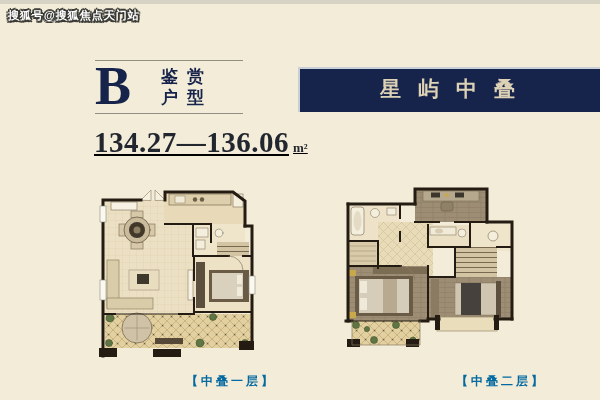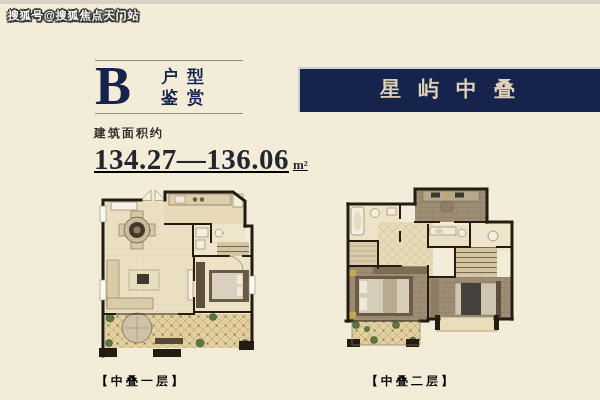--- a/index.html
+++ b/index.html
@@ -24,47 +24,46 @@
   .area-section{position:absolute;left:94px;top:125px;}
   .area-label{font-size:12px;font-weight:bold;color:#33302b;letter-spacing:2px;}
   .area-line{display:flex;align-items:baseline;margin-top:1px;text-decoration:underline;}
   .area-value{font-family:"Liberation Serif",serif;font-weight:bold;font-size:29px;
     color:var(--ink,#22262e);letter-spacing:.5px;}
   .area-unit{font-family:"Liberation Serif",serif;font-weight:bold;font-size:13px;
     color:var(--ink,#22262e);margin-left:4px;text-align:center;}
   .plan{position:absolute;}
   .plan-l1{left:95px;top:186px;width:175px;height:180px;}
   .plan-l2{left:343px;top:182px;width:175px;height:170px;}
-  .plan-label{position:absolute;top:373px;width:180px;text-align:left;font-size:12px;
-    font-weight:bold;color:#000000;letter-spacing:3px;}
+  .plan-label{position:absolute;top:373px;width:180px;text-align:right;font-size:12px;
+    font-weight:bold;color:#0369a1;letter-spacing:3px;}
   .label-l1{left:96px;} .label-l2{left:366px;}
 </style>
 </head>
 <body>
 
 <div class="top-strip"></div>
 
 <div class="watermark">搜狐号@搜狐焦点天门站</div>
 
 <div class="unit-block">
   <div class="line line-top"></div>
   <div class="unit-letter">B</div>
   <div class="unit-labels">
+    <div>鉴赏</div>
     <div>户型</div>
-    <div>鉴赏</div>
   </div>
   <div class="line line-bottom"></div>
 </div>
 
 <div class="banner">
   <div class="banner-title">星屿中叠</div>
 </div>
 
 <div class="area-section">
-  <div class="area-label">建筑面积约</div>
   <div class="area-line">
     <span class="area-value">134.27—136.06</span>
     <span class="area-unit">m²</span>
   </div>
 </div>
 
 <svg width="0" height="0" style="position:absolute">
   <defs>
     <pattern id="ptGrid" width="7" height="7" patternUnits="userSpaceOnUse">
       <rect width="7" height="7" fill="#ebe0c3"></rect>

